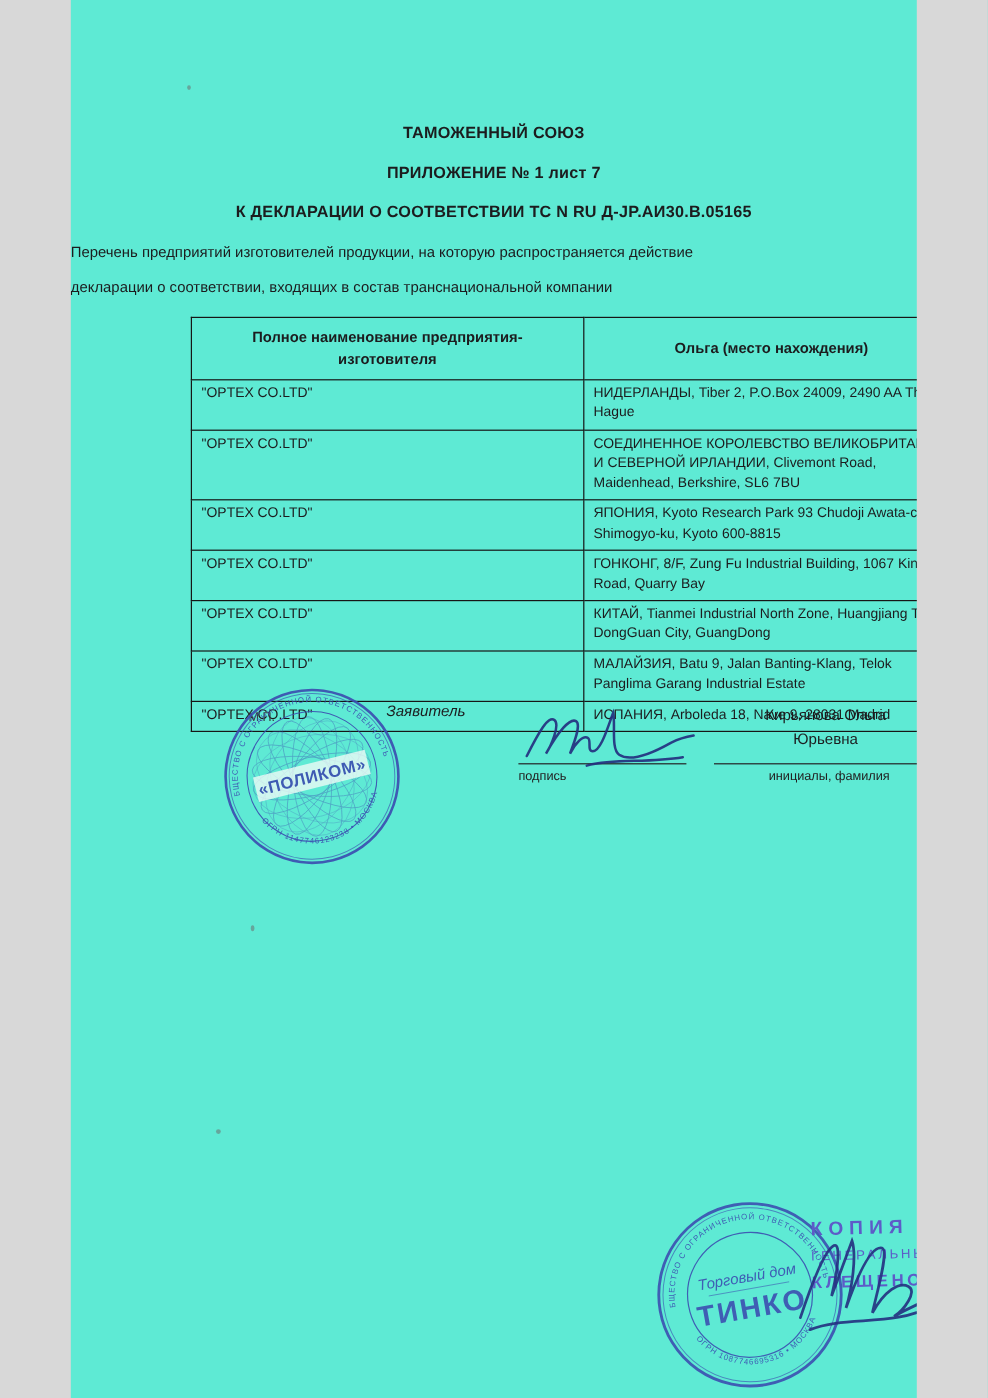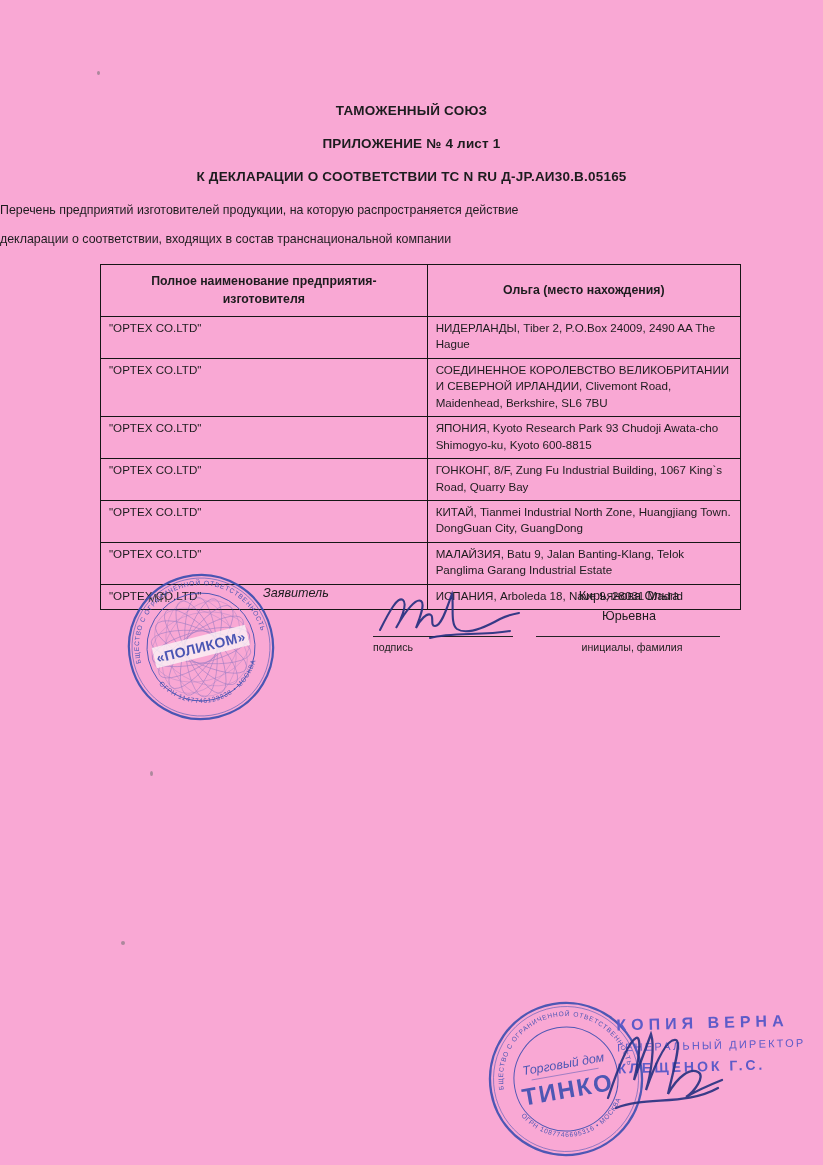--- a/index.html
+++ b/index.html
@@ -1,18 +1,18 @@
 <!DOCTYPE html>
 <html><head>
 <meta charset="utf-8">
 <style>
   html,body { margin:0; padding:0; background:#d8d8d8; }
   .page {
-    position:relative; width:823px; height:1165px; margin:0 auto;
-    background:#f9a8d4; overflow:hidden;
+    position:relative; width:705px; height:1165px; margin:0 auto;
+    background:#5eead4; overflow:hidden;
     font-family:"Liberation Sans", sans-serif; color:#1c1c1e;
   }
   
   .title { position:absolute; left:0; width:100%; text-align:center; font-weight:bold; font-size:13.5px; letter-spacing:.2px; }
   .t1 { top:103px; } .t2 { top:136px; } .t3 { top:169px; }
   .intro { position:absolute; left:0; width:100%; font-size:12.4px; }
   .i1 { top:203px; } .i2 { top:232px; }
   
   table.manuf { position:absolute; left:100px; top:264px; width:641px; border-collapse:collapse; z-index:1; }
   table.manuf th, table.manuf td { border:1.6px solid #161616; }
@@ -60,21 +60,21 @@
 </head>
 <body>
 
 <div class="page">
 
   <div class="speck sp1"></div>
   <div class="speck sp2"></div>
   <div class="speck sp3"></div>
 
   <div class="title t1">ТАМОЖЕННЫЙ СОЮЗ</div>
-  <div class="title t2">ПРИЛОЖЕНИЕ № 4 лист 1</div>
+  <div class="title t2">ПРИЛОЖЕНИЕ № 1 лист 7</div>
   <div class="title t3">К ДЕКЛАРАЦИИ О СООТВЕТСТВИИ ТС N RU Д-JP.АИ30.В.05165</div>
   <div class="intro i1">Перечень предприятий изготовителей продукции, на которую распространяется действие</div>
   <div class="intro i2">декларации о соответствии, входящих в состав транснациональной компании</div>
 
   <table class="manuf">
     <thead>
       <tr>
         <th class="name-h">Полное наименование предприятия-изготовителя</th>
         <th class="addr-h">Ольга (место нахождения)</th>
       </tr>

